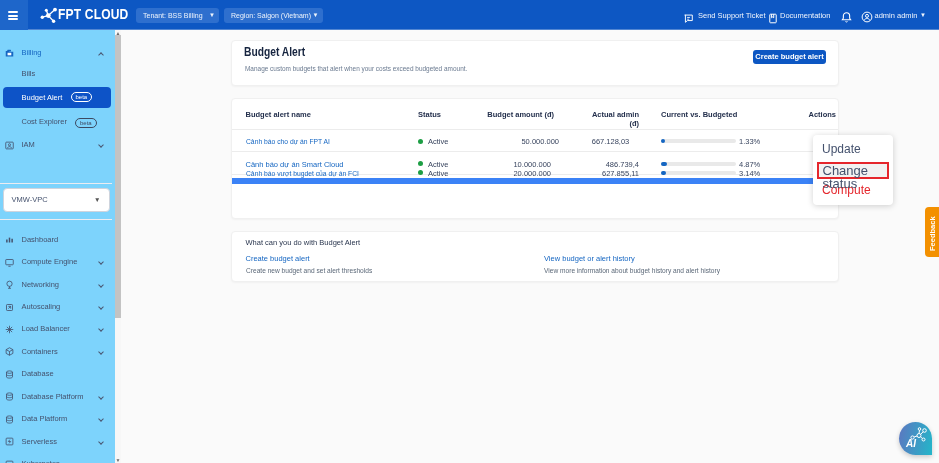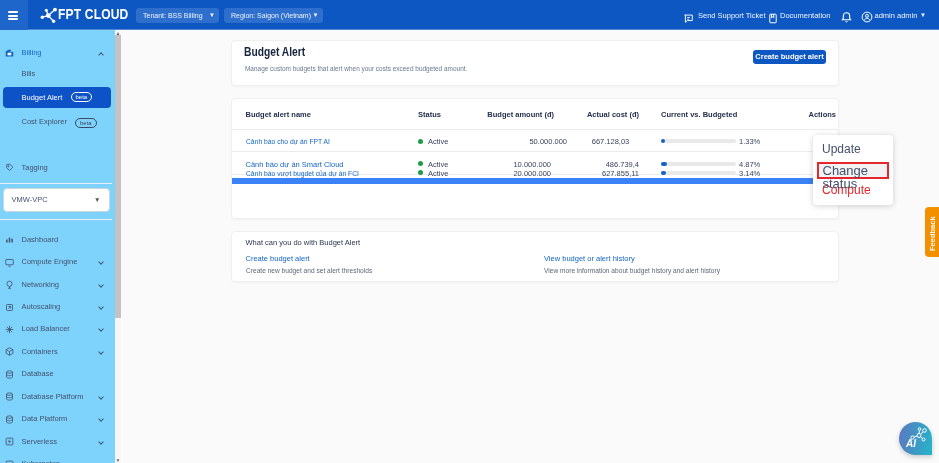--- a/index.html
+++ b/index.html
@@ -127,26 +127,28 @@
       <span class="lbl">Bills</span>
     </div>
   <div class="sb-sel" style="top:56.5px;height:21px;line-height:21px">
     <span style="position:absolute;left:19px">Budget Alert</span>
     <span class="beta" style="position:absolute;left:64px;top:5.5px;color:#fff;border-color:#fff">beta</span>
   </div>
   <div class="sb-row" style="top:82px">
       <span class="lbl">Cost Explorer</span>
     <span class="beta" style="position:absolute;left:71px;top:5.5px;color:#3c4961;border-color:#3c4961">beta</span>
     </div>
-  <div class="sb-row" style="top:127.5px">
-    <svg class="ic" width="9" height="9" viewBox="0 0 12 12" fill="none" stroke="#44516d" stroke-width="1.1">
-        <path d="M6.5 1.5L10.5 5.5 6 10 2 6l.5-4z"></path>
-        <circle cx="4.6" cy="4.3" r="0.8"></circle>
-      </svg>
-    <span class="lbl">Tagging</span>
+  <div class="sb-row" style="top:105px">
+    <svg class="ic" width="9" height="9" viewBox="0 0 12 12" fill="none" stroke="#44516d" stroke-width="1.1">
+        <rect x="1" y="1.5" width="10" height="9" rx="1"></rect>
+        <circle cx="6" cy="5" r="1.4"></circle>
+        <path d="M3.3 9.5c.4-1.4 1.4-2 2.7-2s2.3.6 2.7 2"></path>
+      </svg>
+    <span class="lbl">IAM</span>
+      <span class="cvd"></span>
     </div>
   <div class="divider" style="top:153px"></div>
   <div class="vpc">VMW-VPC<span class="cv">▼</span></div>
   <div class="divider" style="top:189px"></div>
 
   <div class="sb-row" style="top:199.5px">
     <svg class="ic" width="9" height="9" viewBox="0 0 12 12" fill="#44516d">
         <rect x="1.5" y="6" width="2" height="4"></rect>
         <rect x="5" y="3.5" width="2" height="6.5"></rect>
         <rect x="8.5" y="5" width="2" height="5"></rect>
@@ -235,28 +237,28 @@
   <div class="h1">Budget Alert</div>
   <div style="position:absolute;left:12.5px;top:23px;font-size:7.5px;color:#6a7a90;transform:scaleX(0.86);transform-origin:0 0">Manage custom budgets that alert when your costs exceed budgeted amount.</div>
   <div class="btn">Create budget alert</div>
 </div>
 
 <div class="card" id="card-table">
   <div class="trow th" style="top:0;height:31px;border-bottom:1px solid #ececec">
     <span class="abs" style="left:13.5px;top:11px">Budget alert name</span>
     <span class="abs" style="left:186px;top:11px">Status</span>
     <span class="abs" style="left:242px;top:11px;width:80px;text-align:right">Budget amount (đ)</span>
-    <span class="abs" style="left:350px;top:11px;width:57px;text-align:right">Actual cost (đ)</span>
+    <span class="abs" style="left:350px;top:11px;width:57px;text-align:right">Actual admin (đ)</span>
     <span class="abs" style="left:429px;top:11px">Current vs. Budgeted</span>
     <span class="abs" style="left:547px;top:11px;width:57px;text-align:right">Actions</span>
   </div>
   <div class="trow td" style="top:31.5px;height:22px;border-bottom:1px solid #ececec">
     <span class="abs link" style="left:13.5px;top:7px;transform:scaleX(0.9);transform-origin:0 0">Cảnh báo cho dự án FPT AI</span>
     <span class="abs" style="left:186px;top:7px"><span class="dot"></span>Active</span>
-    <span class="abs" style="left:278px;top:7px;width:57px;text-align:right">50.000.000</span>
+    <span class="abs" style="left:270px;top:7px;width:57px;text-align:right">50.000.000</span>
     <span class="abs" style="left:350px;top:7px;width:57px;text-align:center">667.128,03</span>
     <span class="bar" style="left:429px;top:9px">
         <i style="width:4px"></i>
       </span>
     <span class="abs" style="left:507px;top:7px">1.33%</span>
   </div>
   <div class="trow td" style="top:54px;height:22px;border-bottom:1px solid #ececec">
     <span class="abs link" style="left:13.5px;top:7px">Cảnh báo dự án Smart Cloud</span>
     <span class="abs" style="left:186px;top:7px"><span class="dot"></span>Active</span>
     <span class="abs" style="left:262px;top:7px;width:57px;text-align:right">10.000.000</span>

